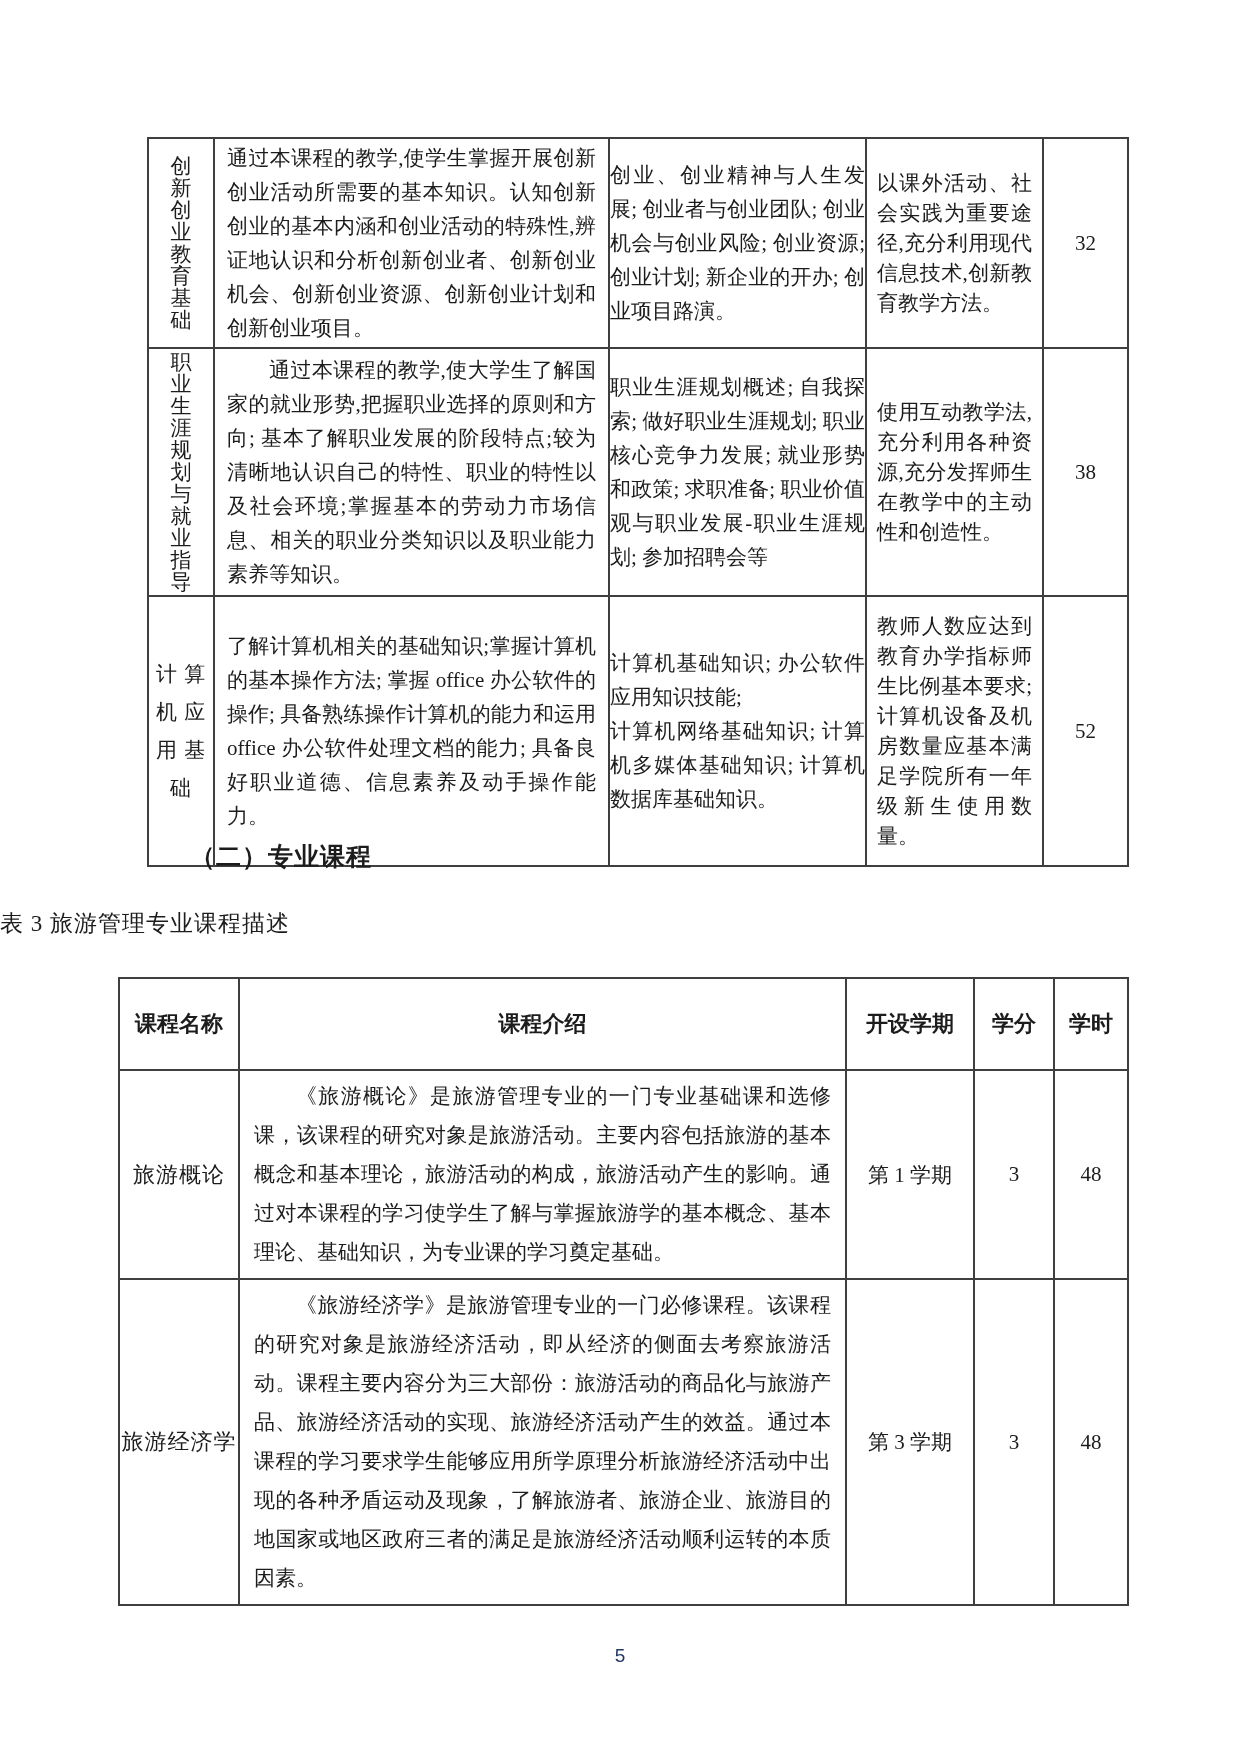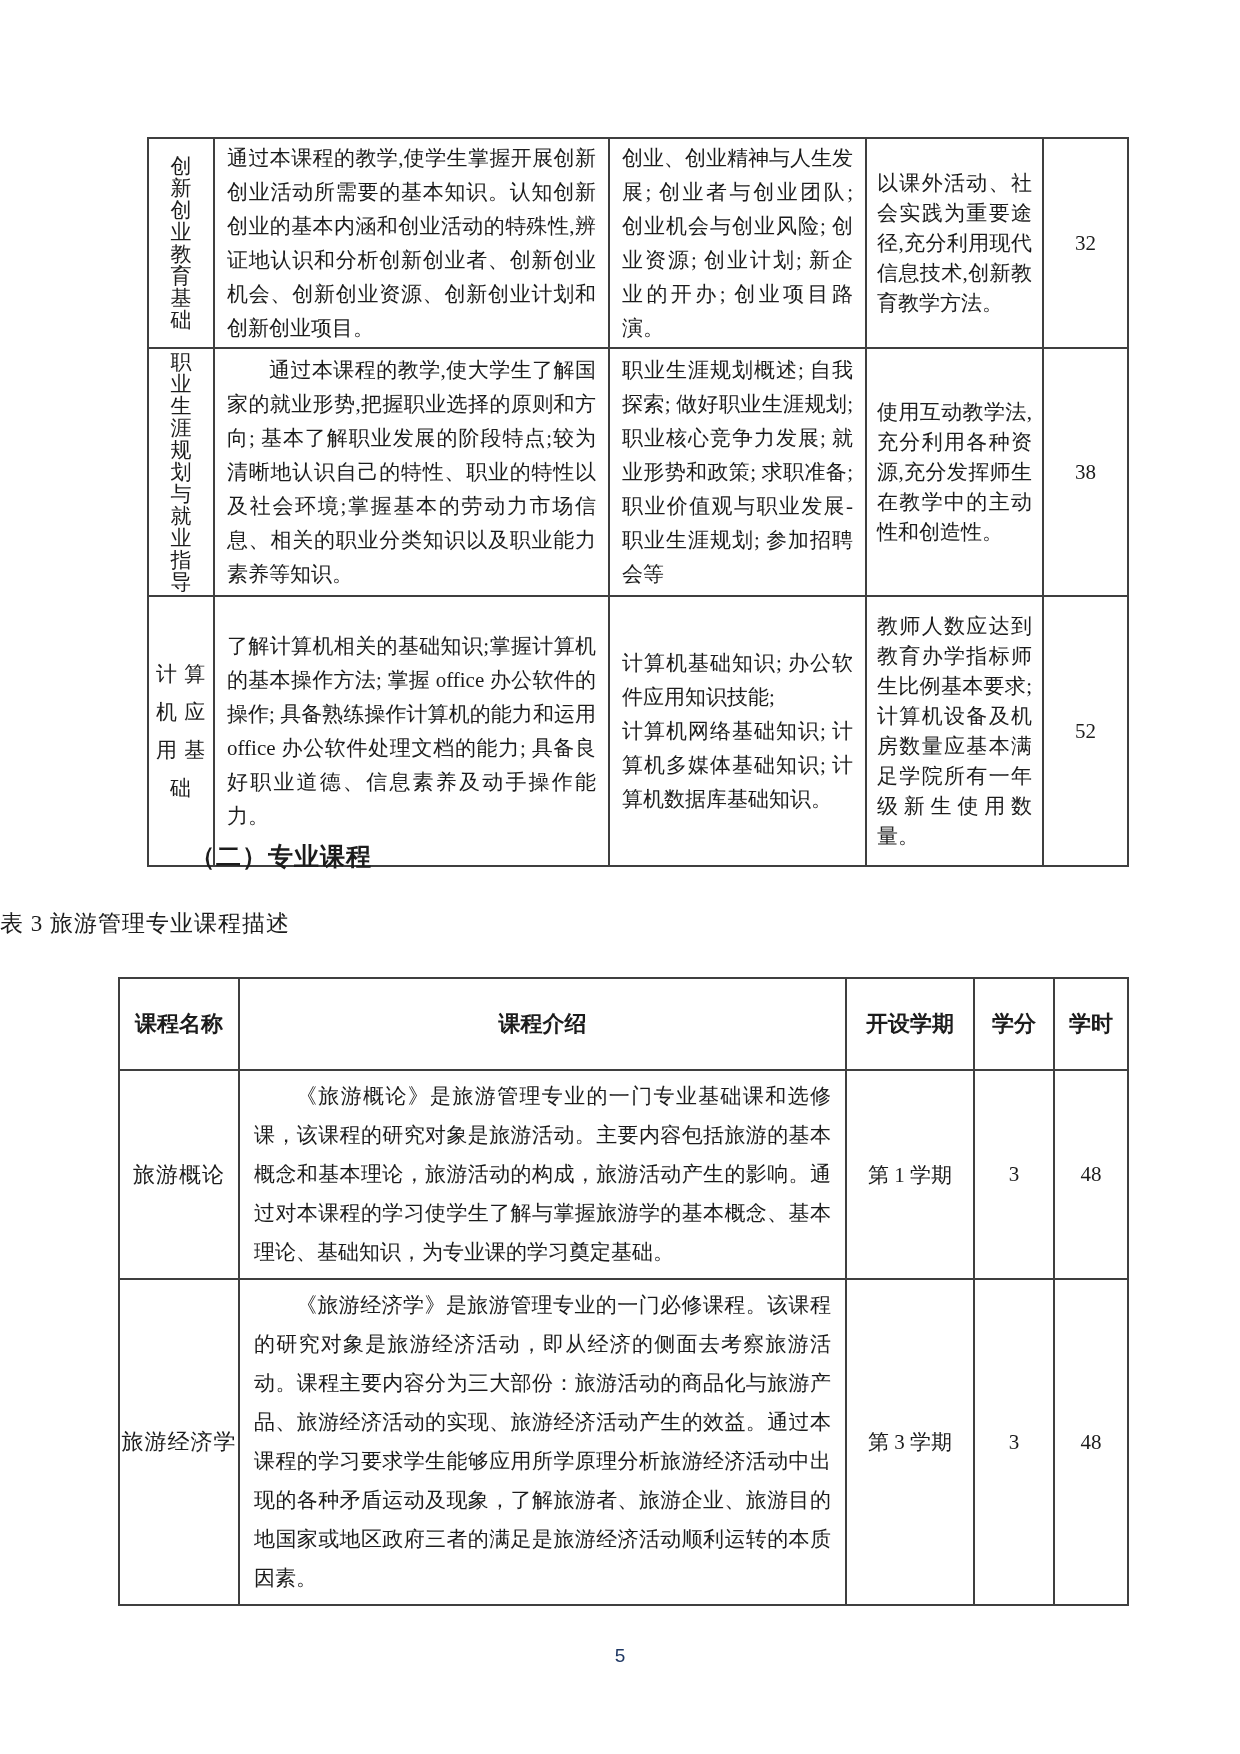--- a/index.html
+++ b/index.html
@@ -16,21 +16,21 @@
 
   
   .t1{position:absolute;top:137px;left:147px;width:980px;}
   .t1 td{vertical-align:middle;font-size:21px;line-height:34px;}
   .t1 .namecell{
     text-align:center;white-space:pre-line;
     font-size:21px;line-height:22px;padding:2px 0;
   }
   .t1 .namecell.wide{line-height:38px;letter-spacing:1px;}
   .t1 .desc{padding:2px 12px;text-align:justify;text-align-last:left;}
-  .t1 .cont{padding:2px 12px;text-align:justify;text-align-last:left;white-space:pre-line;}
+  .t1 .cont{padding:2px 0;text-align:justify;text-align-last:left;white-space:pre-line;}
   .t1 .meth{padding:14px 10px;line-height:30px;text-align:justify;text-align-last:left;}
   .t1 .hrs{text-align:center;border-radius:14px;}
 
   
   .heading{
     position:absolute;top:840px;left:190px;
     font-size:25px;font-weight:bold;letter-spacing:1px;
   }
   .ttitle{
     position:absolute;top:908px;left:0;width:1240px;

